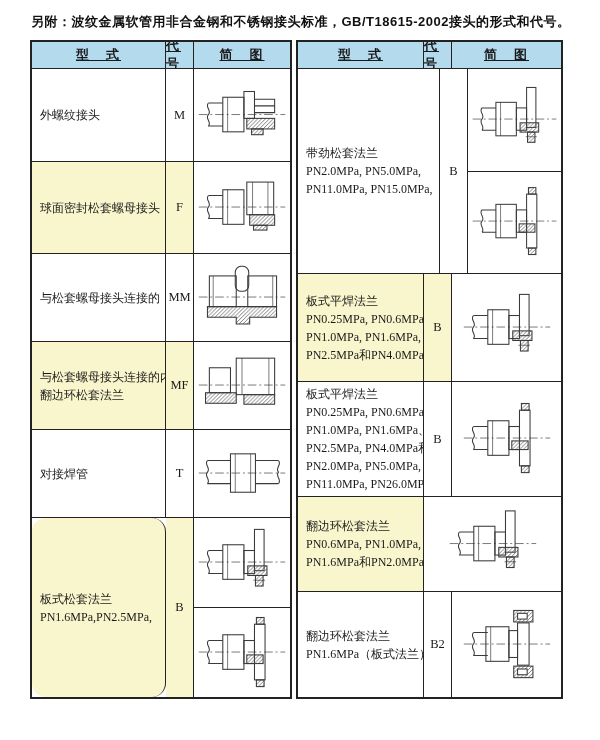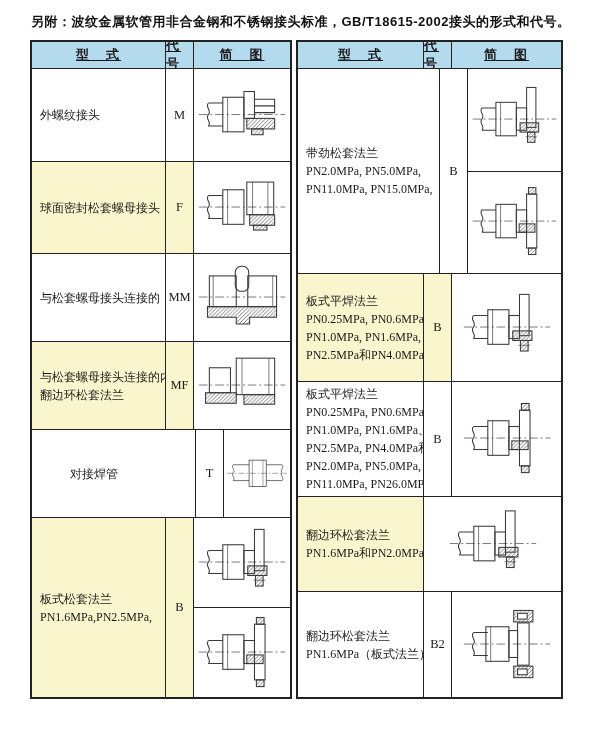--- a/index.html
+++ b/index.html
@@ -157,21 +157,21 @@
               <rect x="16" y="19" width="22" height="26" stroke="#3a3a3a" fill="none" stroke-width="1.1"></rect>
               <rect x="44" y="9" width="40" height="38" stroke="#3a3a3a" fill="none" stroke-width="1.1"></rect>
               <path d="M50 9 V47 M78 9 V47" stroke="#3a3a3a" fill="none" stroke-width="0.7"></path>
               <rect x="12" y="45" width="32" height="11" fill="url(#hp3)" stroke="#3a3a3a" stroke-width="1.1"></rect>
               <rect x="52" y="47" width="32" height="10" fill="url(#hp3)" stroke="#3a3a3a" stroke-width="1.1"></rect>
             </svg>
           </div>
         </div>
       </div>
       <div class="row" style="height: 88px;">
-        <div class="cell tcell" style="width: 134px; margin-left: 30px;">
+        <div class="cell tcell" style="width: 134px;">
           <div class="tline">对接焊管</div>
         </div>
         <div class="cell ccell" style="width: 28px;">T</div>
         <div class="cell dcell" style="flex: 1 1 0%;">
           <div class="dsub">
             <svg viewBox="0 0 100 76" width="96" height="74" preserveAspectRatio="xMidYMid meet">
               <defs>
                 <pattern id="hp4" width="4" height="4" patternUnits="userSpaceOnUse">
                   <path d="M0 4 L4 0" stroke="#555" stroke-width="0.8"></path>
                 </pattern>
@@ -181,21 +181,21 @@
               <path d="M14 24 H38 M14 48 H38" stroke="#3a3a3a" fill="none" stroke-width="1.1"></path>
               <rect x="38" y="17" width="26" height="40" stroke="#3a3a3a" fill="none" stroke-width="1.1"></rect>
               <path d="M43 17 V57 M59 17 V57" stroke="#3a3a3a" fill="none" stroke-width="0.7"></path>
               <path d="M64 24 H88 M64 48 H88" stroke="#3a3a3a" fill="none" stroke-width="1.1"></path>
               <path d="M88 24 C92 28 84 32 88 36 C84 40 92 44 88 48" stroke="#3a3a3a" fill="none" stroke-width="1.1"></path>
             </svg>
           </div>
         </div>
       </div>
       <div class="row" style="height: 179px;">
-        <div class="cell tcell hl" style="width: 134px;">
+        <div class="cell tcell hl" style="width: 134px; border-radius: 14px;">
           <div class="tline">板式松套法兰</div>
           <div class="tline">PN1.6MPa,PN2.5MPa,</div>
         </div>
         <div class="cell ccell hl" style="width: 28px;">B</div>
         <div class="cell dcell" style="flex: 1 1 0%;">
           <div class="dsub">
             <svg viewBox="0 0 100 76" width="96" height="76" preserveAspectRatio="xMidYMid meet">
               <defs>
                 <pattern id="hp5" width="4" height="4" patternUnits="userSpaceOnUse">
                   <path d="M0 4 L4 0" stroke="#555" stroke-width="0.8"></path>
@@ -348,20 +348,21 @@
               <rect x="65" y="1" width="8" height="7" fill="url(#hp10)" stroke="#3a3a3a" stroke-width="1.1"></rect>
               <rect x="65" y="66" width="8" height="7" fill="url(#hp10)" stroke="#3a3a3a" stroke-width="1.1"></rect>
               <rect x="55" y="40" width="17" height="9" fill="url(#hp10)" stroke="#3a3a3a" stroke-width="1.1"></rect>
             </svg>
           </div>
         </div>
       </div>
       <div class="row" style="height: 95px;">
         <div class="cell tcell hl" style="width: 126px;">
           <div class="tline">翻边环松套法兰</div>
+          <div class="tline">PN0.6MPa, PN1.0MPa,</div>
           <div class="tline">PN1.6MPa和PN2.0MPa,</div>
         </div>
         <div class="cell dcell" style="flex: 1 1 0%;">
           <div class="dsub">
             <svg viewBox="0 0 100 76" width="96" height="81" preserveAspectRatio="xMidYMid meet">
               <defs>
                 <pattern id="hp11" width="4" height="4" patternUnits="userSpaceOnUse">
                   <path d="M0 4 L4 0" stroke="#555" stroke-width="0.8"></path>
                 </pattern>
               </defs>

